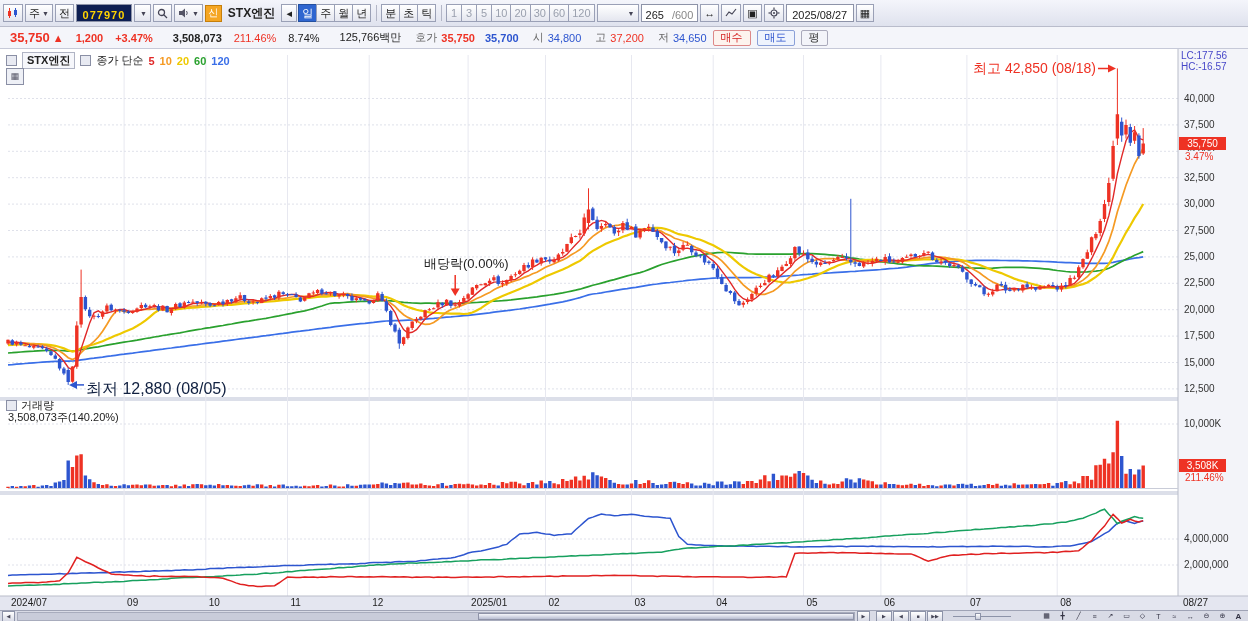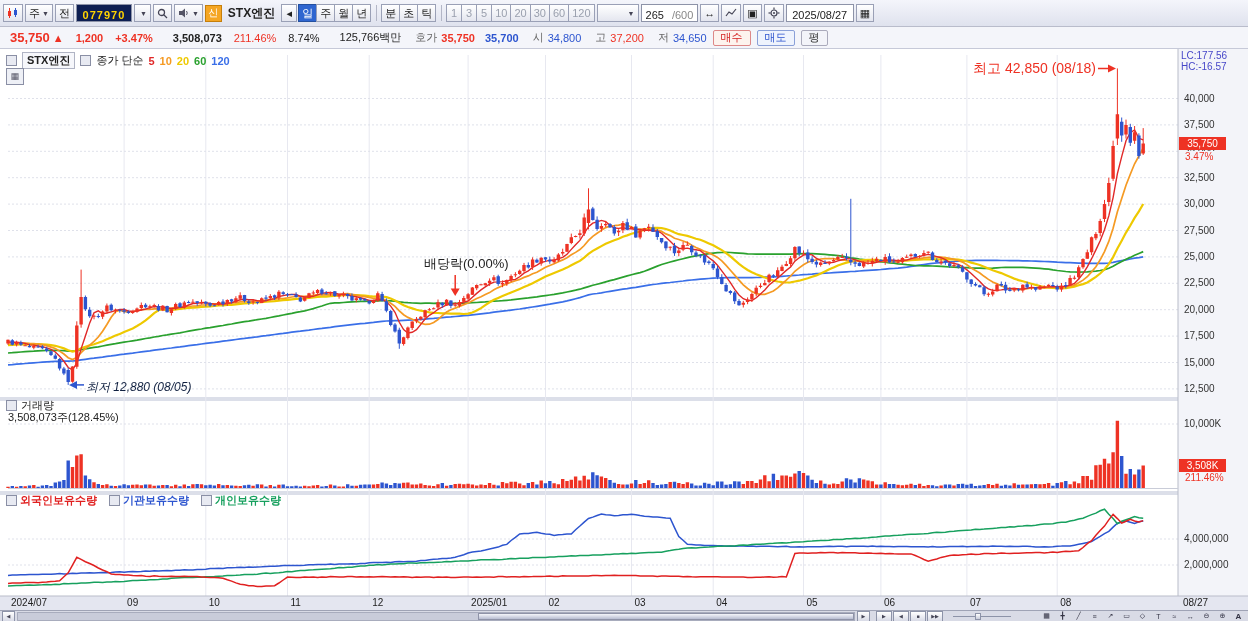--- a/index.html
+++ b/index.html
@@ -41,21 +41,21 @@
   .chart-region svg{display:block;}
   .chart-region svg text{font-family:"Liberation Sans",sans-serif;}
   .ovl{position:absolute;white-space:nowrap;}
   .pane-header{top:3px;left:6px;display:flex;align-items:center;gap:5px;}
   .mini-box{width:9px;height:9px;border:1px solid #8a8fa5;background:#e8eaf2;display:inline-block;}
   .chip{border:1px solid #b0b4c4;background:#f6f7fb;padding:0 4px;height:15px;line-height:15px;font-weight:bold;}
   .ma{font-weight:bold;}
   .grid-btn{top:19px;left:6px;width:16px;height:15px;border:1px solid #8a8fa5;background:#eef0f6;
             font-size:9px;text-align:center;line-height:14px;color:#556;}
   .ann-high{top:11px;left:946px;width:150px;text-align:right;color:#ee3224;font-size:14px;}
-  .ann-low{top:330px;left:86px;color:#102040;font-size:12px;font-style:italic;}
+  .ann-low{top:330px;left:86px;color:#102040;font-size:16px;}
   .ann-exdiv{top:206px;left:424px;color:#222;font-size:13px;}
   .lc{top:1px;left:1181px;color:#4646c8;font-size:10px;}
   .hc{top:12px;left:1181px;color:#4646c8;font-size:10px;}
   .axis-badge{left:1179px;width:47px;height:13px;background:#ee3224;color:#fff;font-size:10px;
               text-align:center;line-height:13px;}
   .price-badge{top:88px;}
   .vol-badge{top:410px;}
   .pct-under{left:1180px;width:46px;color:#ee3224;font-size:10px;background:#f3f4f9;padding-left:5px;}
   .price-pct{top:102px;}
   .vol-pct{top:423px;}
@@ -322,36 +322,22 @@
 
     <div class="ovl axis-badge price-badge">35,750</div>
     <div class="ovl pct-under price-pct">3.47%</div>
     <div class="ovl axis-badge vol-badge">3,508K</div>
     <div class="ovl pct-under vol-pct">211.46%</div>
 
     <div class="ovl vol-title">
       <span class="mini-box"></span>
       <span>거래량</span>
     </div>
-    <div class="ovl vol-value">3,508,073주(128.45%)</div>
-
-    <div class="ovl holdings-legend">
-        <span class="hitem">
-          <span class="mini-box"></span>
-          <span style="color: rgb(224, 32, 32);">외국인보유수량</span>
-        </span>
-        <span class="hitem">
-          <span class="mini-box"></span>
-          <span style="color: rgb(45, 85, 207);">기관보유수량</span>
-        </span>
-        <span class="hitem">
-          <span class="mini-box"></span>
-          <span style="color: rgb(23, 160, 94);">개인보유수량</span>
-        </span>
-      </div>
+    <div class="ovl vol-value">3,508,073주(140.20%)</div>
+
   </div>
 
   <div class="bottombar">
     <div class="sb-btn">◀</div>
     <div class="sb-track">
       <div class="sb-thumb"></div>
     </div>
     <div class="sb-btn">▶</div>
     <div class="pb-group">
         <div class="sb-btn">▶</div>

